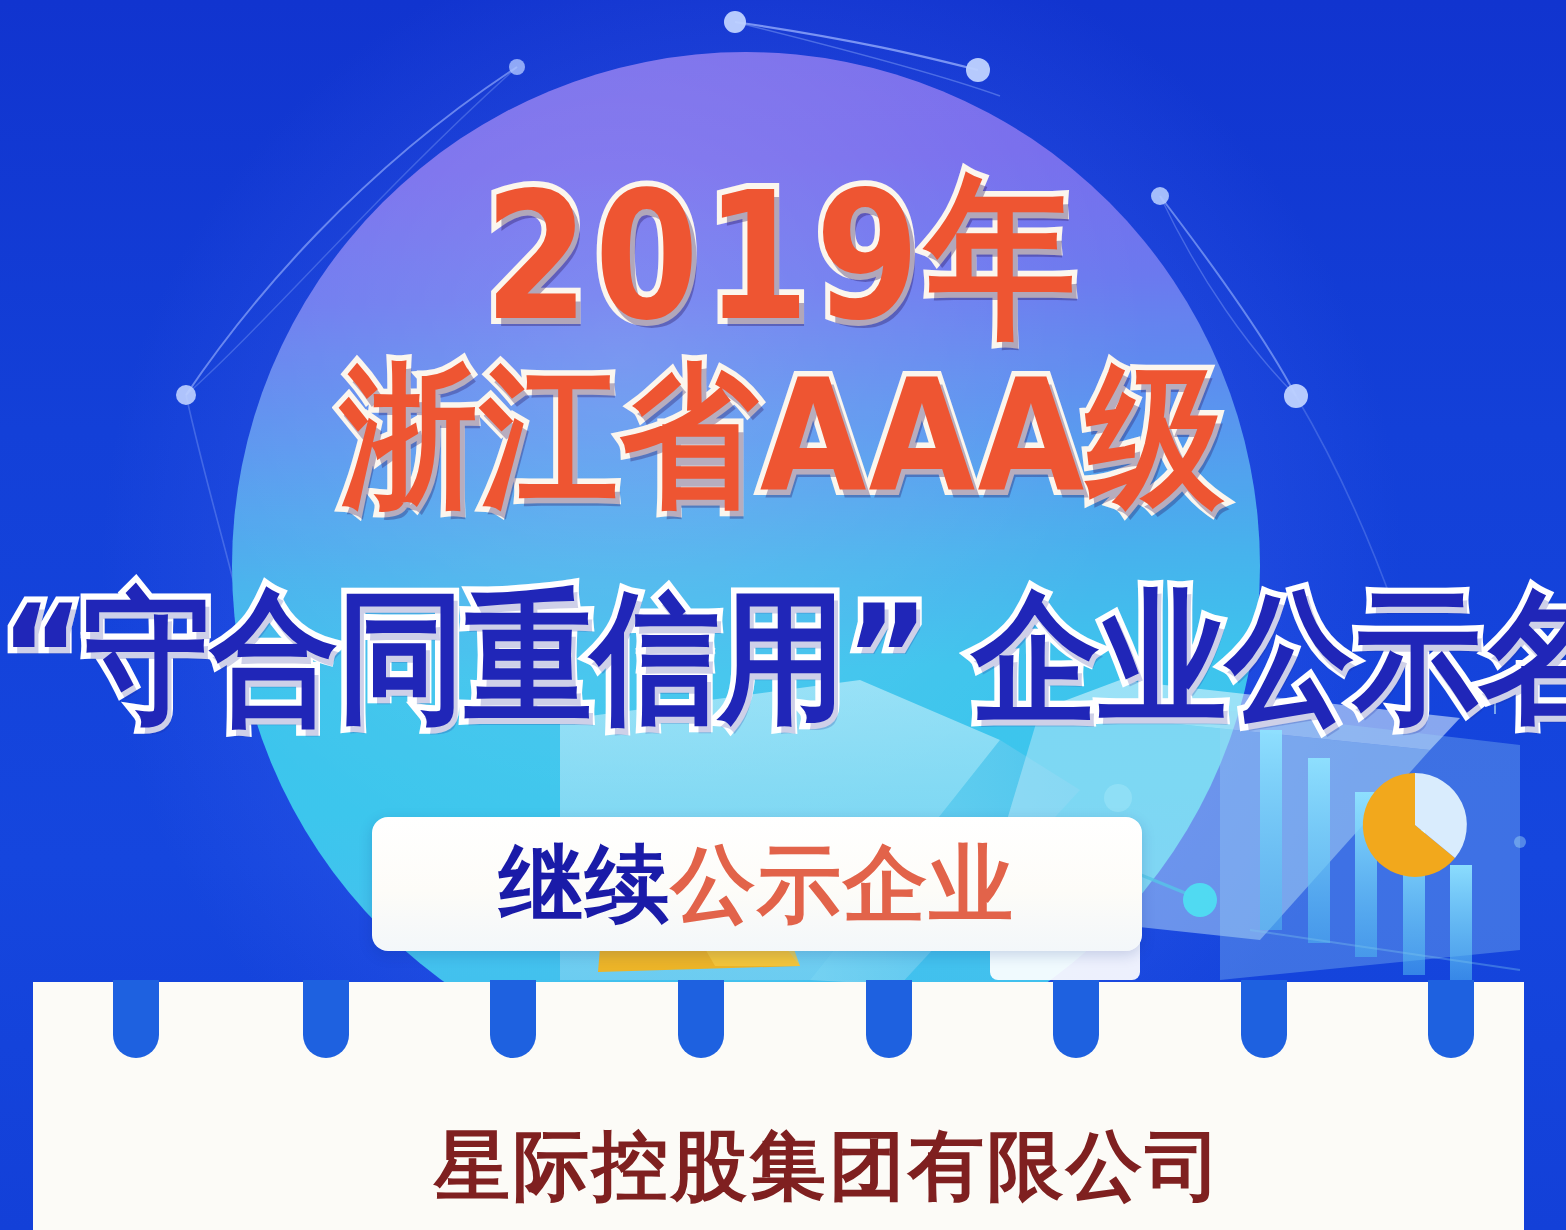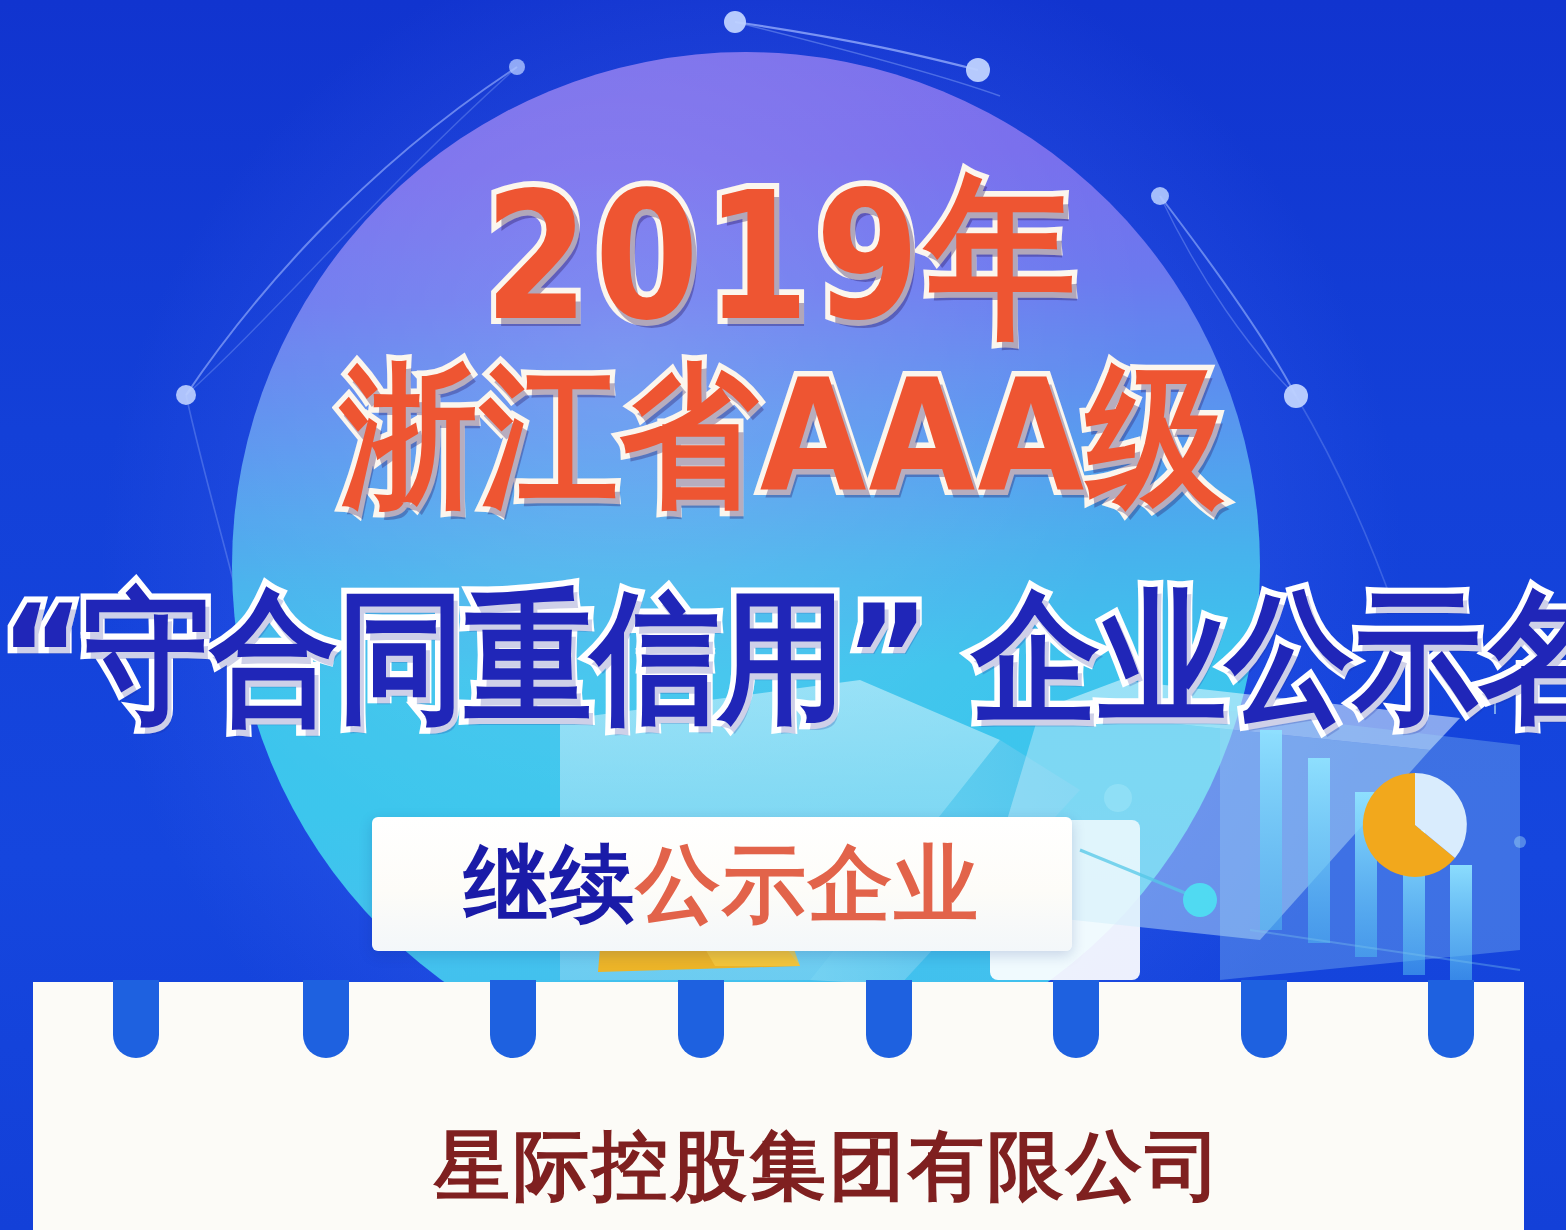--- a/index.html
+++ b/index.html
@@ -97,23 +97,23 @@
     text-shadow:4px 6px 0 rgba(30,40,150,.22);
     transform:scaleY(1.12);
     transform-origin:center top;
     white-space:nowrap;
   }
 
   
   .banner{
     position:absolute;
     left:372px;top:817px;
-    width:700px;height:134px;
+    width:770px;height:134px;
     background:linear-gradient(180deg,#FFFFFF 0%,#FDFCF8 55%,#F3F7FA 100%);
-    border-radius:6px;
+    border-radius:16px;
     box-shadow:0 4px 14px rgba(10,40,120,.18);
     display:flex;align-items:center;justify-content:center;
   }
   .banner-text{
     font-size:84px;font-weight:bold;line-height:1;
     font-family:"DejaVu Sans","Liberation Sans",sans-serif;
     letter-spacing:2px;
     white-space:nowrap;
   }
   .bt-blue{color:#1A1BA8;}

